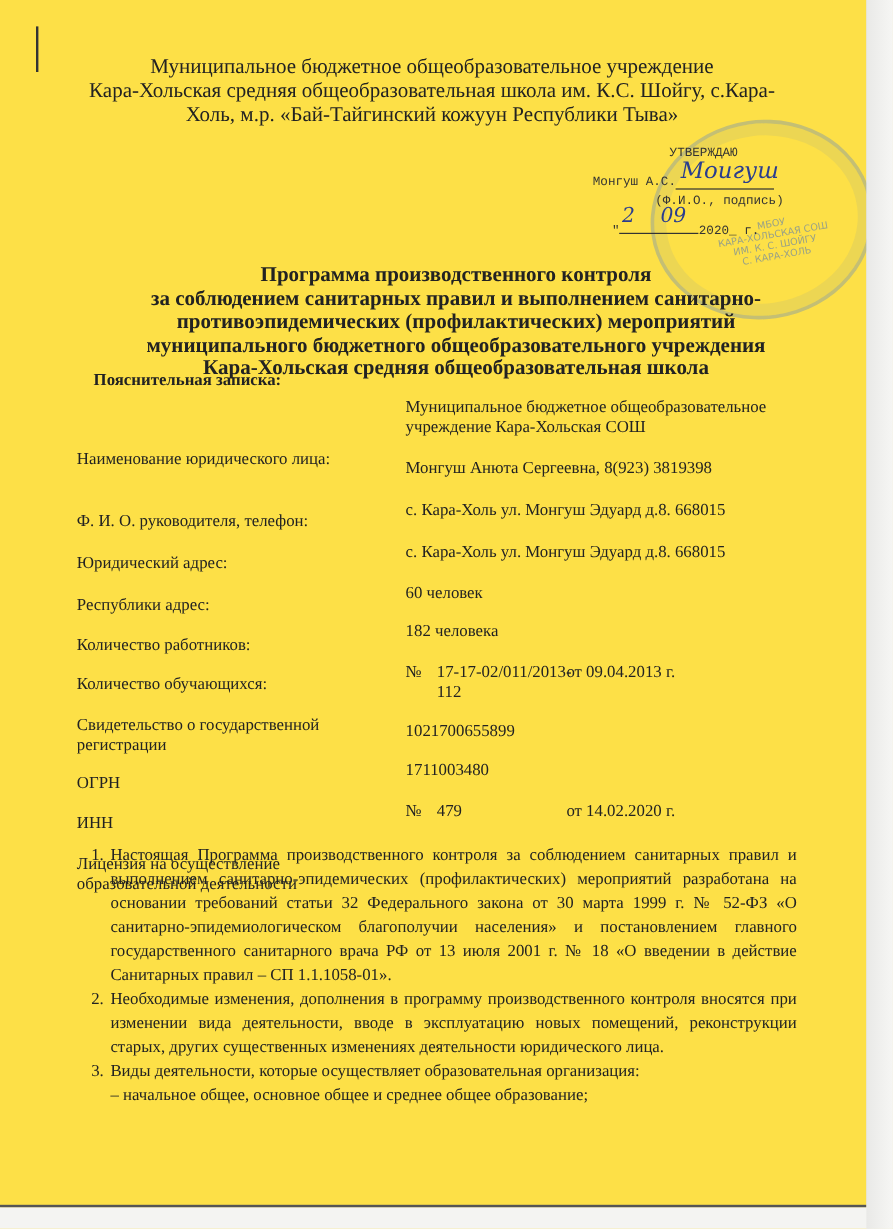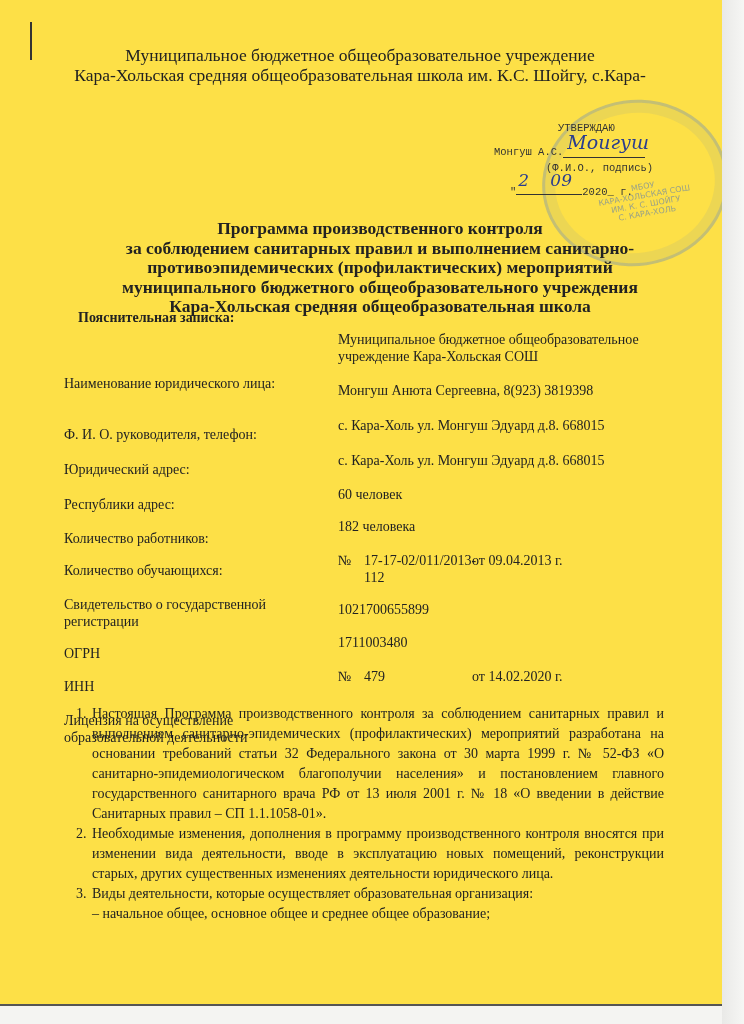--- a/index.html
+++ b/index.html
@@ -89,20 +89,21 @@
 </style>
 </head>
 <body>
 
 <div class="page">
   <div class="scan-mark"></div>
 
   <div class="header">
     <div>Муниципальное бюджетное  общеобразовательное учреждение</div>
     <div>Кара-Хольская средняя общеобразовательная школа им. К.С. Шойгу, с.Кара-</div>
+    <div>Холь, м.р. «Бай-Тайгинский кожуун Республики Тыва»</div>
   </div>
 
   <div class="stamp"></div>
   <div class="stamp-text">
     <div>МБОУ</div>
     <div>КАРА-ХОЛЬСКАЯ СОШ</div>
     <div>ИМ. К. С. ШОЙГУ</div>
     <div>С. КАРА-ХОЛЬ</div>
   </div>
 

